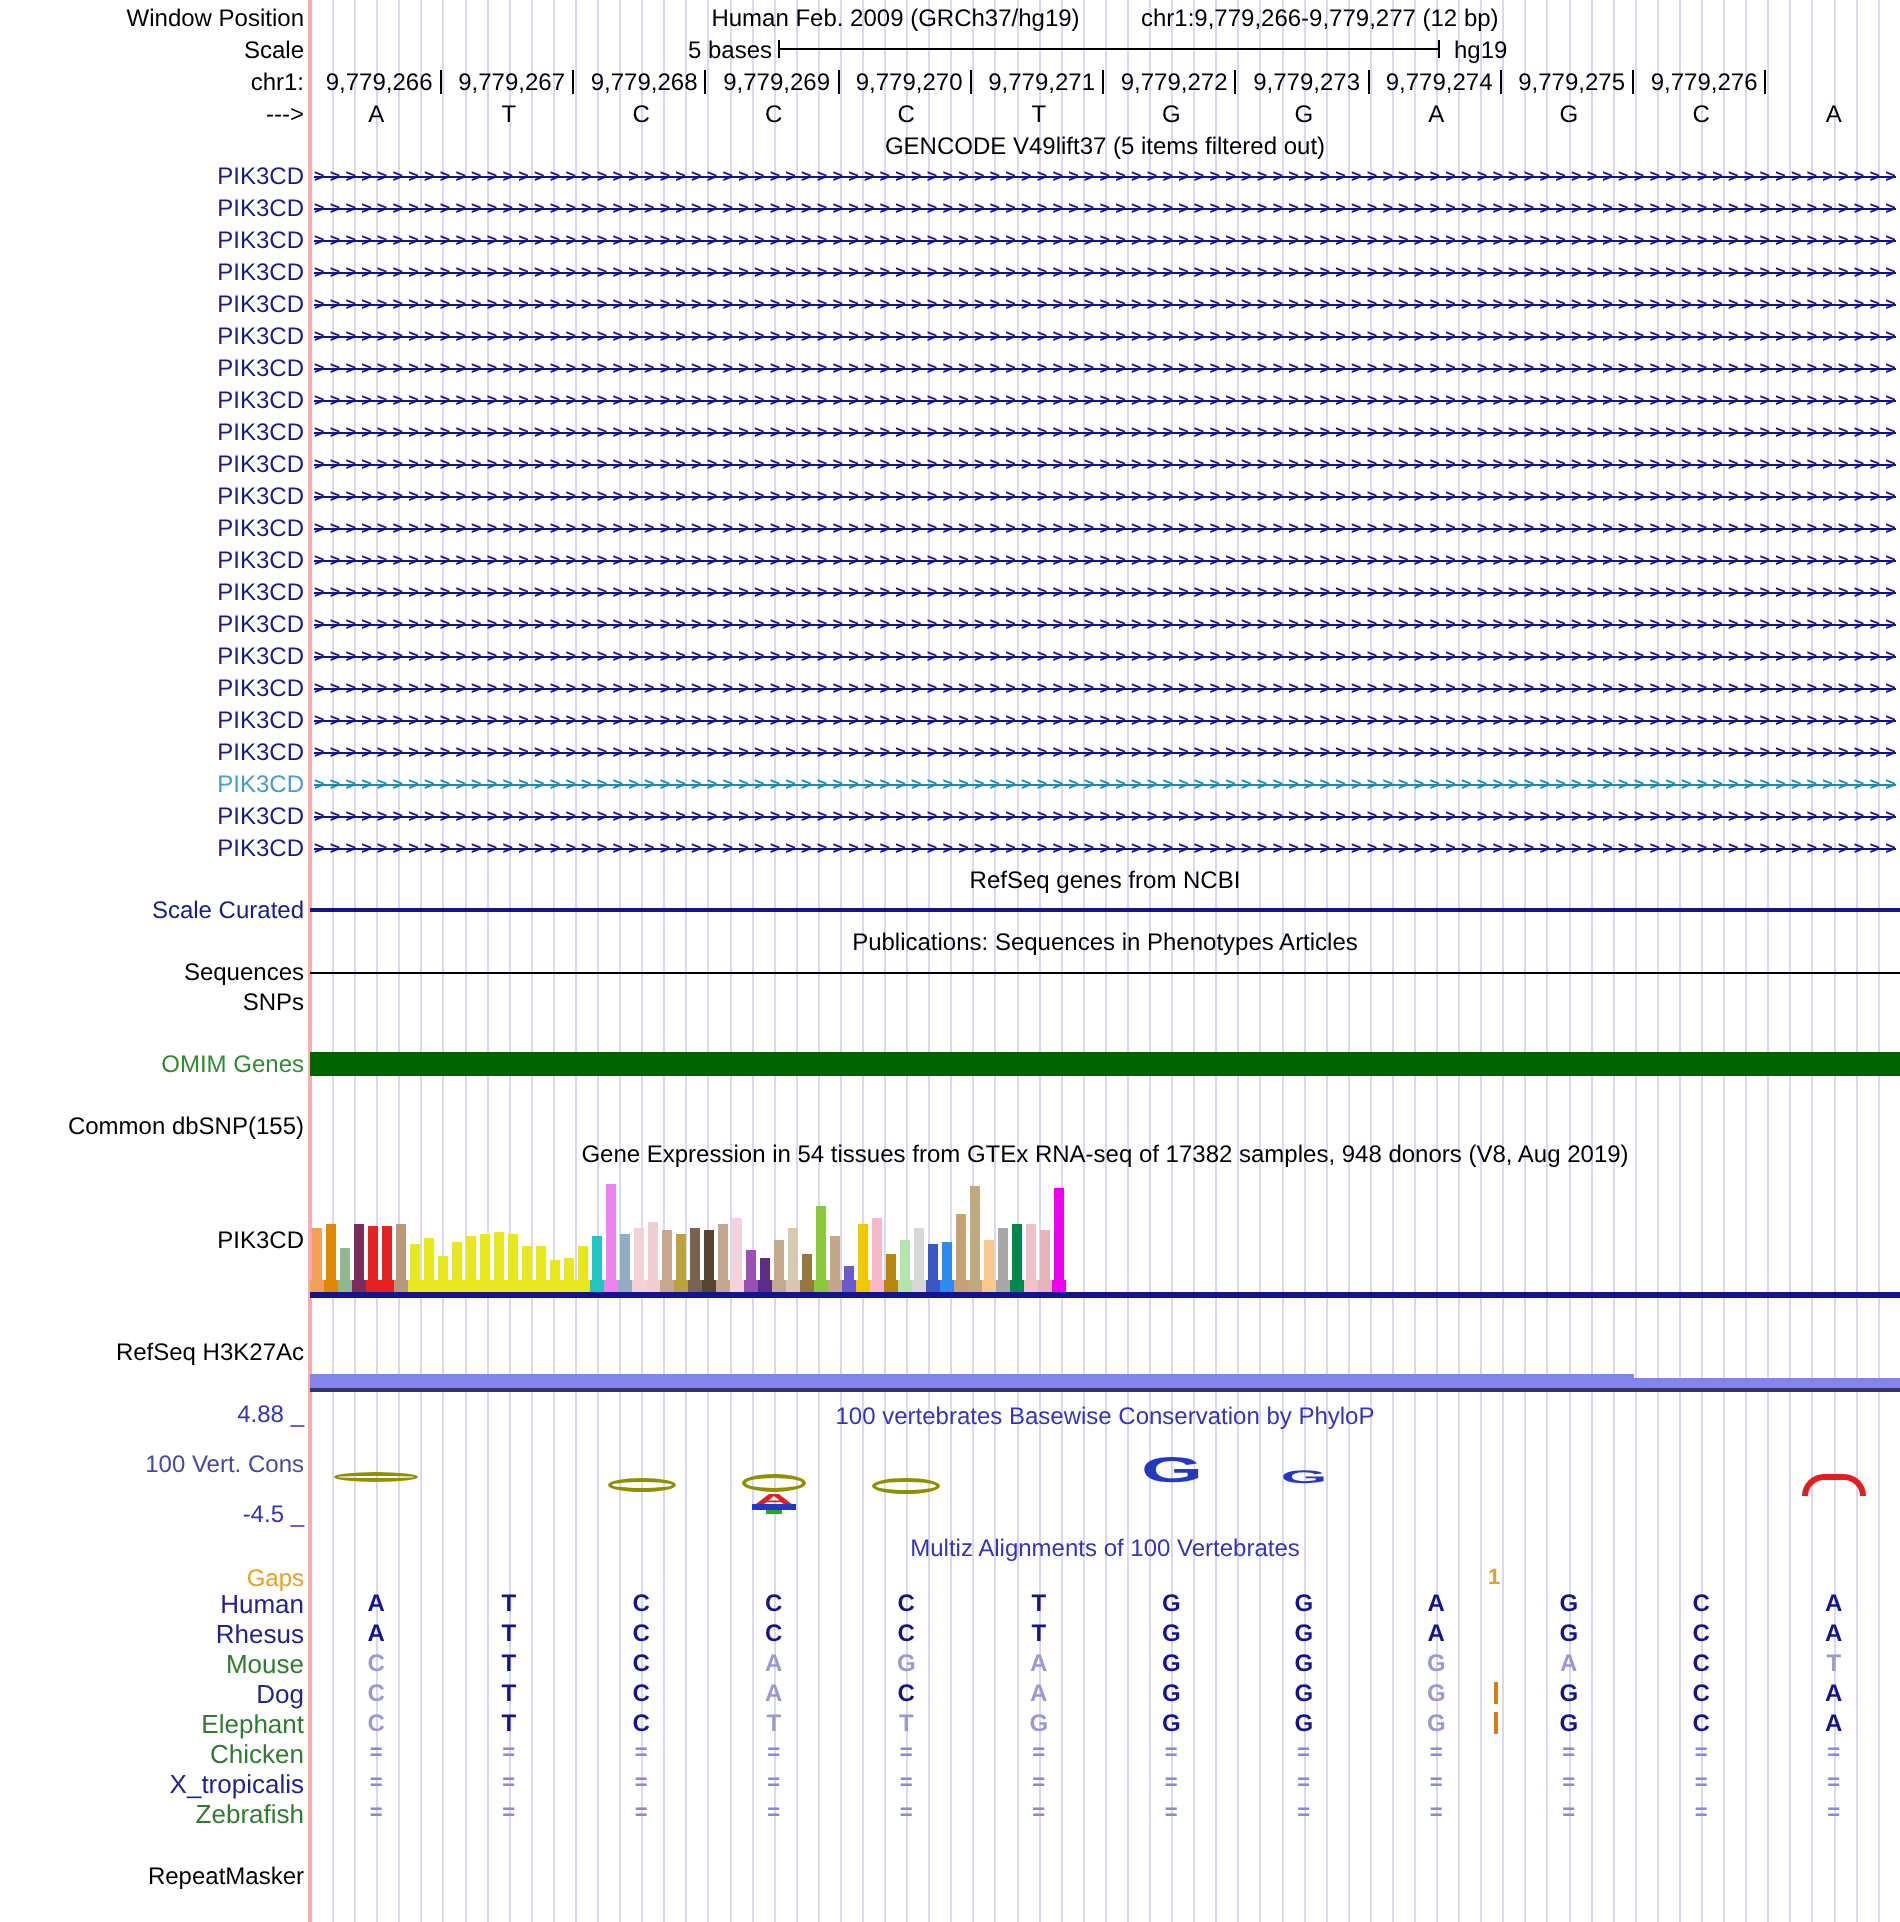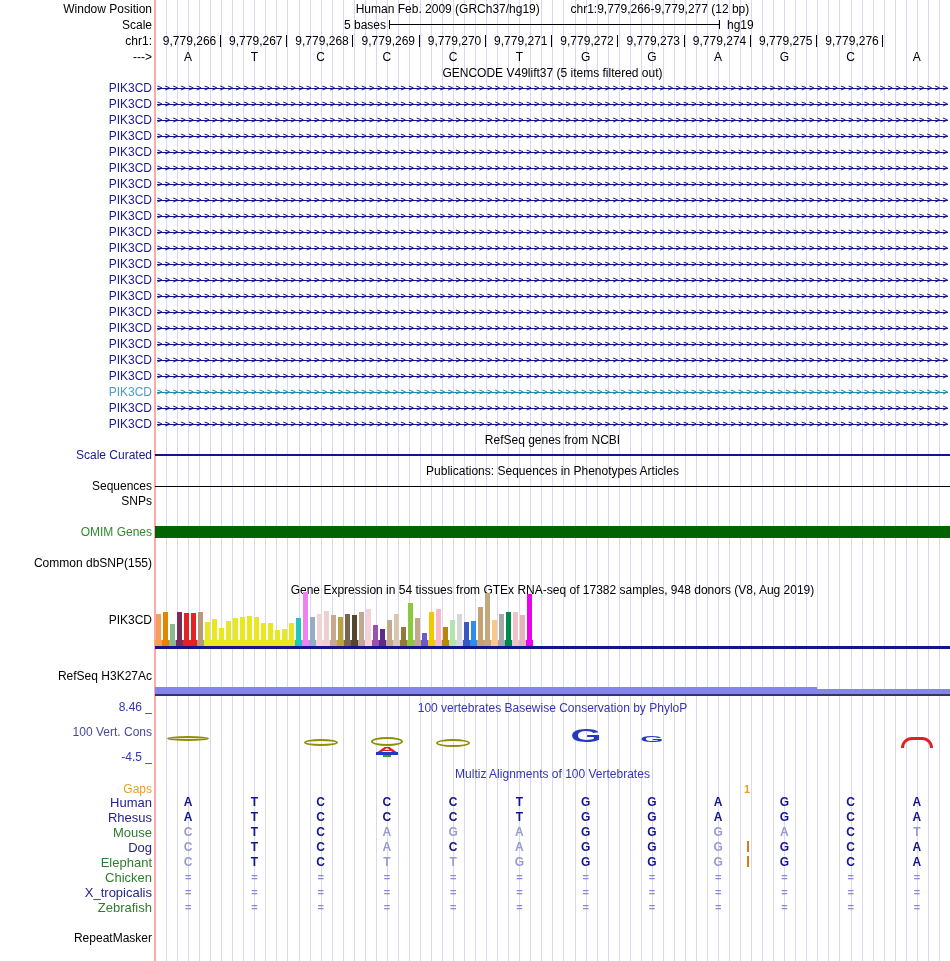--- a/index.html
+++ b/index.html
@@ -226,21 +226,21 @@
   <div class="ctitle" style="top:471px">Publications: Sequences in Phenotypes Articles</div>
   <div class="gut" style="top:486px">Sequences</div>
   <div class="hline" style="top:486px;height:1px;background:#000"></div>
   <div class="gut" style="top:501px">SNPs</div>
 
   <div class="gut green-label" style="top:532px">OMIM Genes</div>
   <div class="hline" style="top:526px;height:12px;background:var(--c-omim-bar)"></div>
 
   <div class="gut" style="top:563px">Common dbSNP(155)</div>
 
-  <div class="ctitle" style="top:590px">Gene Expression in 54 tissues from GTEx RNA-seq of 17382 samples, 948 donors (V8, Aug 2019)</div>
+  <div class="ctitle" style="top:577px">Gene Expression in 54 tissues from GTEx RNA-seq of 17382 samples, 948 donors (V8, Aug 2019)</div>
   <div class="gut" style="top:620px">PIK3CD</div>
   <div id="gtex-chart">
       <div class="abs" style="left: 156px; width: 5px; top: 614px; height: 26px; background: rgb(244, 160, 90);"></div>
       <div class="abs" style="left: 155px; width: 7px; top: 640px; height: 6px; background: rgb(244, 160, 90);"></div>
       <div class="abs" style="left: 163px; width: 5px; top: 612px; height: 28px; background: rgb(224, 136, 0);"></div>
       <div class="abs" style="left: 162px; width: 7px; top: 640px; height: 6px; background: rgb(224, 136, 0);"></div>
       <div class="abs" style="left: 170px; width: 5px; top: 624px; height: 16px; background: rgb(144, 184, 144);"></div>
       <div class="abs" style="left: 169px; width: 7px; top: 640px; height: 6px; background: rgb(144, 184, 144);"></div>
       <div class="abs" style="left: 177px; width: 5px; top: 612px; height: 28px; background: rgb(122, 45, 90);"></div>
       <div class="abs" style="left: 176px; width: 7px; top: 640px; height: 6px; background: rgb(122, 45, 90);"></div>
@@ -345,21 +345,21 @@
       <div class="abs" style="left: 527px; width: 5px; top: 594px; height: 46px; background: rgb(238, 0, 238);"></div>
       <div class="abs" style="left: 526px; width: 7px; top: 640px; height: 6px; background: rgb(238, 0, 238);"></div>
     </div>
   <div class="hline" style="top:646px;height:3px;background:var(--c-navy)"></div>
 
   <div class="gut" style="top:676px">RefSeq H3K27Ac</div>
   <div class="abs" style="left:155px;width:662px;top:687px;height:8px;background:var(--c-h3k)"></div>
   <div class="abs" style="left:817px;width:133px;top:689px;height:6px;background:var(--c-h3k)"></div>
   <div class="hline" style="top:693.5px;height:2px;background:var(--c-h3k-dark)"></div>
 
-  <div class="gut blue" style="top:707px">8.46 _</div>
+  <div class="gut blue" style="top:707px">4.88 _</div>
   <div class="ctitle blue" style="top:708px">100 vertebrates Basewise Conservation by PhyloP</div>
   <div class="gut cons-label" style="top:732px">100 Vert. Cons</div>
   <div class="gut blue" style="top:757px">-4.5 _</div>
   <div id="cons-glyphs">
       <div class="abs glyph ellipse" style="left: 167.125px; top: 736px; width: 38px; height: 1px; border-width: 2px; border-color: rgb(143, 143, 0);"></div>
       <div class="abs glyph ellipse" style="left: 303.625px; top: 739px; width: 30px; height: 3px; border-width: 2px; border-color: rgb(143, 143, 0);"></div>
       <div class="abs glyph ellipse" style="left: 370.875px; top: 737px; width: 28px; height: 5px; border-width: 2px; border-color: rgb(143, 143, 0);"></div>
       <div class="abs glyph letter" style="left: 370.875px; top: 746px; width: 32px; height: 7px; color: rgb(224, 32, 32); font-size: 13px; transform: scale(2.2, 0.62); transform-origin: center center;">A</div>
       <div class="abs glyph dash" style="left: 375.875px; top: 752px; width: 22px; height: 3px; background: rgb(36, 56, 192);"></div>
       <div class="abs glyph dash" style="left: 382.875px; top: 755px; width: 8px; height: 2px; background: rgb(34, 170, 34);"></div>

